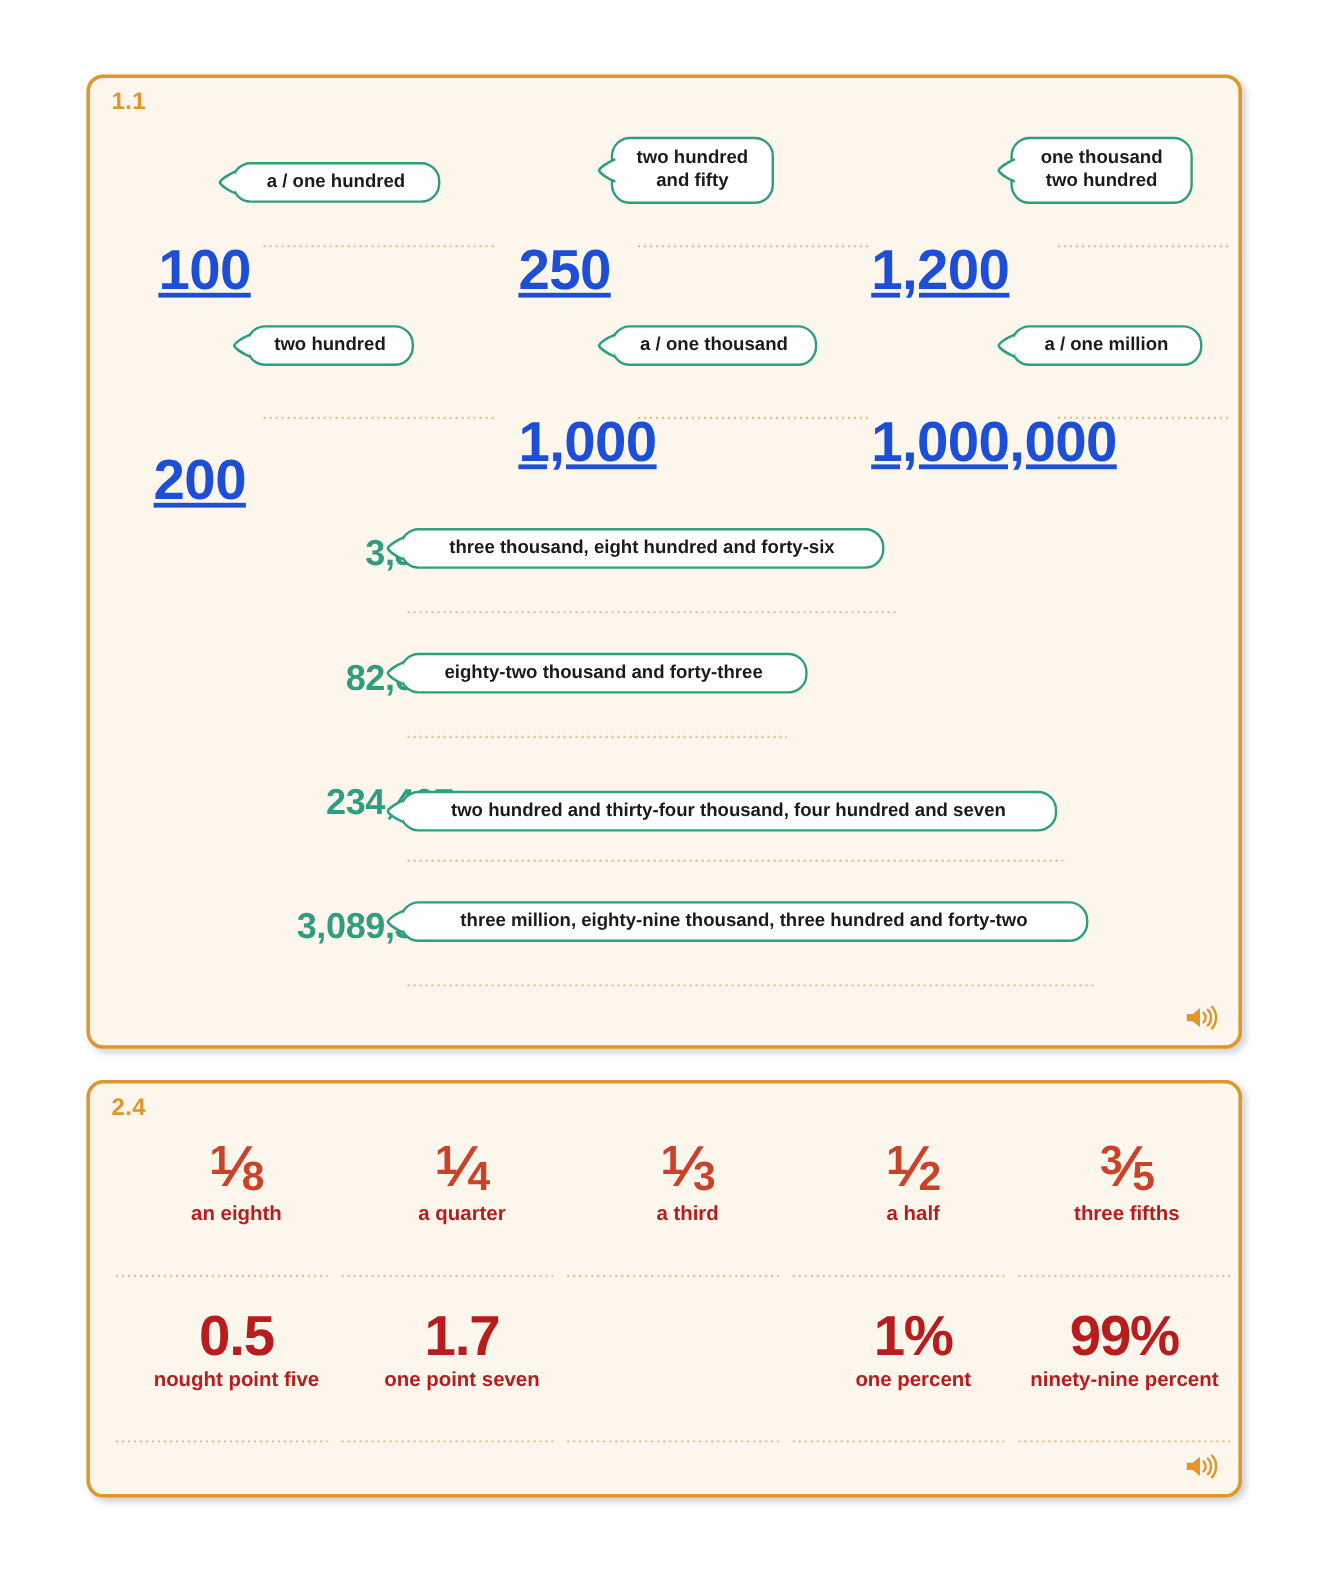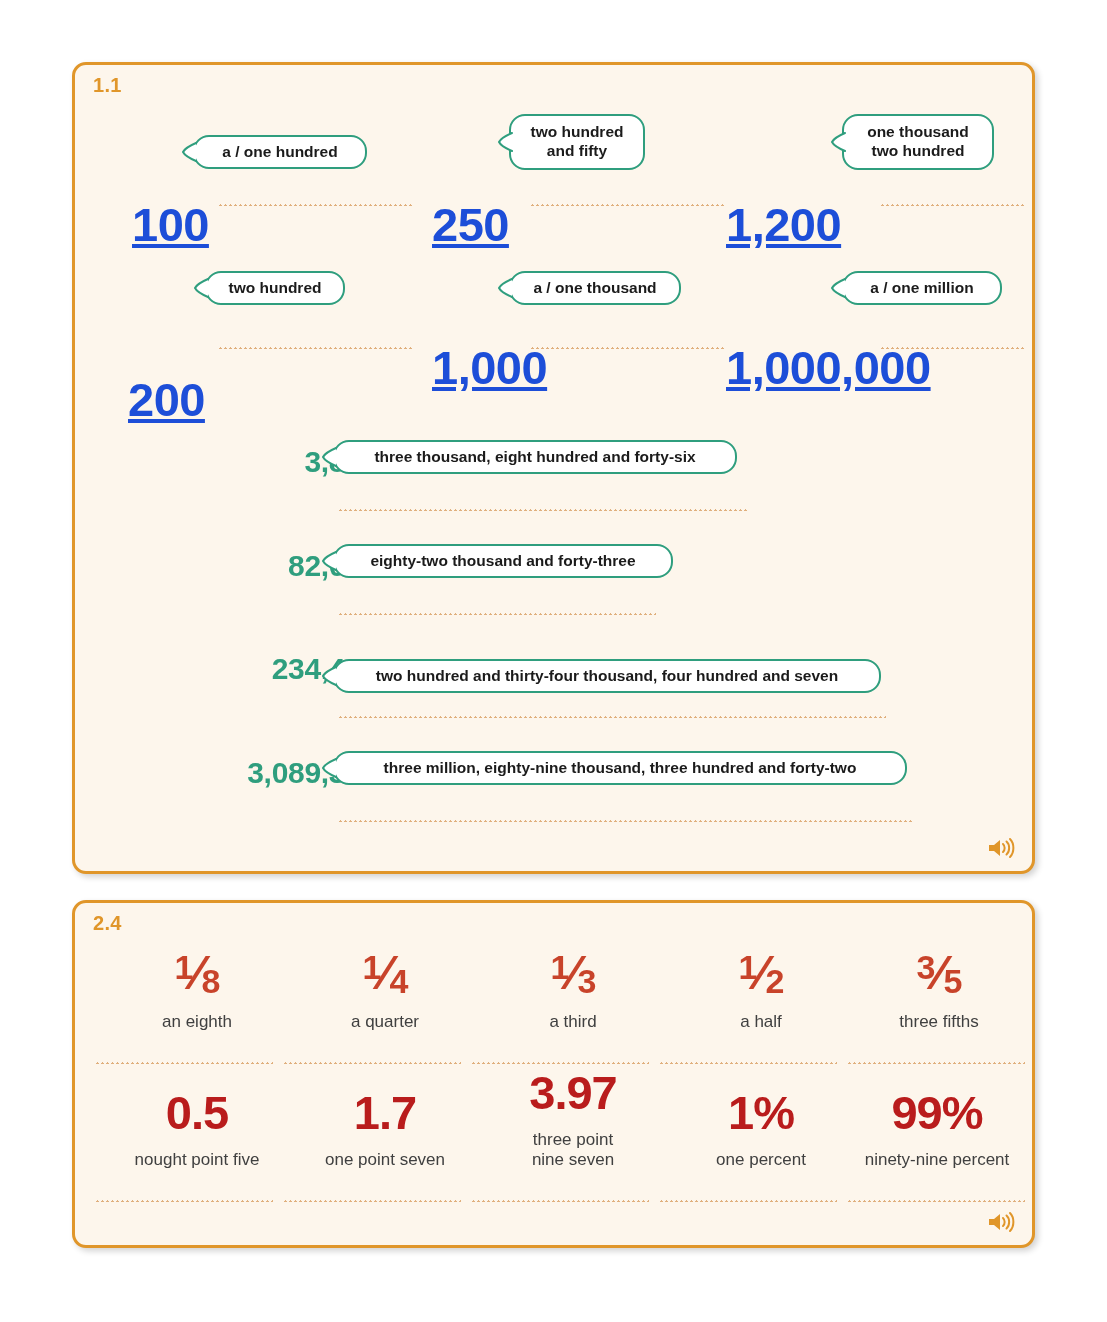--- a/index.html
+++ b/index.html
@@ -139,25 +139,25 @@
   .frac .den { font-size: 34px; vertical-align: -4px; }
   .dec {
     color: #b91c1c;
     font-weight: bold;
     font-size: 47px;
     line-height: 1;
     letter-spacing: -1px;
     white-space: nowrap;
   }
   .caption {
-    color: #404040;
+    color: #b91c1c;
     font-size: 17px;
-    font-weight: normal;
+    font-weight: bold;
     line-height: 1.15;
-    margin-top: 14px;
+    margin-top: 4px;
     white-space: nowrap;
   }
   .caption.wrap { white-space: normal; }
 </style>
 </head>
 <body>
 
 <div class="page">
 
   <section class="panel" id="panel-23">
@@ -318,24 +318,20 @@
     <div class="frac-col" style="left:28px; top:186px; width:188px;">
       <div class="dec">0.5</div>
       <div class="caption">nought point five</div>
     </div>
 
     <div class="frac-col" style="left:216px; top:186px; width:188px;">
       <div class="dec">1.7</div>
       <div class="caption">one point seven</div>
     </div>
 
-    <div class="frac-col" style="left:404px; top:166px; width:188px;">
-      <div class="dec">3.97</div>
-      <div class="caption wrap" style="width:110px; margin-left:39px;">three point nine seven</div>
-    </div>
 
     <div class="frac-col" style="left:592px; top:186px; width:188px;">
       <div class="dec">1%</div>
       <div class="caption">one percent</div>
     </div>
 
     <div class="frac-col" style="left:764px; top:186px; width:196px;">
       <div class="dec">99%</div>
       <div class="caption">ninety-nine percent</div>
     </div>

